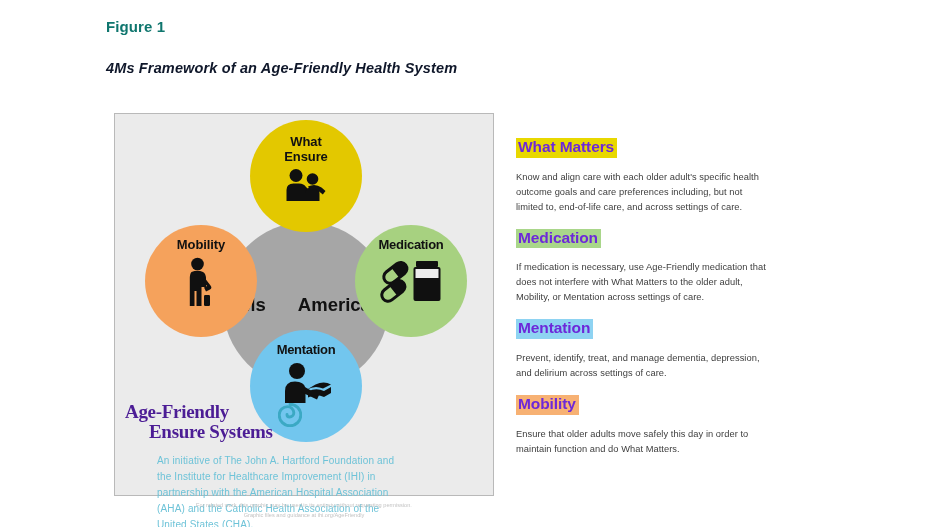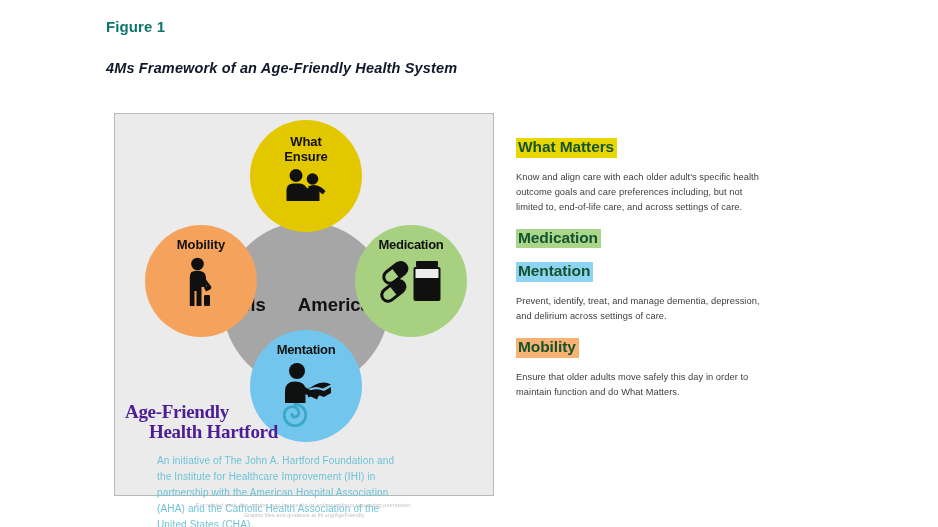--- a/index.html
+++ b/index.html
@@ -162,21 +162,21 @@
     position: absolute;
     left: 516px;
     top: 138px;
     width: 250px;
   }
   .tc-block { margin-bottom: 14px; }
   .tc-heading {
     display: inline-block;
     font-size: 15.5px;
     font-weight: bold;
-    color: #14532d;
+    color: #6d28d9;
     padding: 0 3px 1px 2px;
     line-height: 1.2;
     letter-spacing: -0.1px;
   }
   .tc-body {
     margin-top: 12px;
     font-size: 9.3px;
     line-height: 1.62;
     color: #3d3d3d;
     letter-spacing: 0.05px;
@@ -260,21 +260,21 @@
           <path d="M28 27.5 Q36 23 44 26.5 L52 22.5 Q45 18.5 36.5 22.5 Z" fill="#101010"></path>
           <path d="M29 29.5 Q37 25.5 45 29 L52 25 L52 31 L45 35 Q37 31.5 29 35.5 Z" fill="#101010"></path>
         </svg>
       </div>
     </div>
 
     <div id="logo-block">
       <div id="logo-wordmark">
         <div id="logo-text">
           <span id="logo-line-1">Age-Friendly</span>
-          <span id="logo-line-2">Health Hartford</span>
+          <span id="logo-line-2">Ensure Systems</span>
         </div>
         <div id="logo-spiral">
           <svg width="24" height="24" viewBox="0 0 24 24">
             <path d="M12 1.2 A10.8 10.8 0 1 1 1.2 12 A8.4 8.4 0 0 1 9.6 3.6 A6.2 6.2 0 0 1 15.8 9.8 A4.2 4.2 0 0 1 11.6 14 A2.6 2.6 0 0 1 9 11.4" fill="none" stroke="#3ba9c4" stroke-width="2.9" stroke-linecap="round"></path>
           </svg>
         </div>
       </div>
       <div id="logo-attribution">An initiative of The John A. Hartford Foundation and the Institute for Healthcare Improvement (IHI) in partnership with the American Hospital Association (AHA) and the Catholic Health Association of the United States (CHA).</div>
     </div>
 
@@ -288,20 +288,21 @@
 
 <div id="text-column">
 
   <div class="tc-block">
     <div class="tc-heading hl-yellow">What Matters</div>
     <div class="tc-body">Know and align care with each older adult's specific health outcome goals and care preferences including, but not limited to, end-of-life care, and across settings of care.</div>
   </div>
 
   <div class="tc-block">
     <div class="tc-heading hl-green">Medication</div>
+    <div class="tc-body">If medication is necessary, use Age-Friendly medication that does not interfere with What Matters to the older adult, Mobility, or Mentation across settings of care.</div>
   </div>
 
   <div class="tc-block">
     <div class="tc-heading hl-blue">Mentation</div>
     <div class="tc-body">Prevent, identify, treat, and manage dementia, depression, and delirium across settings of care.</div>
   </div>
 
   <div class="tc-block">
     <div class="tc-heading hl-orange">Mobility</div>
     <div class="tc-body">Ensure that older adults move safely this day in order to maintain function and do What Matters.</div>

